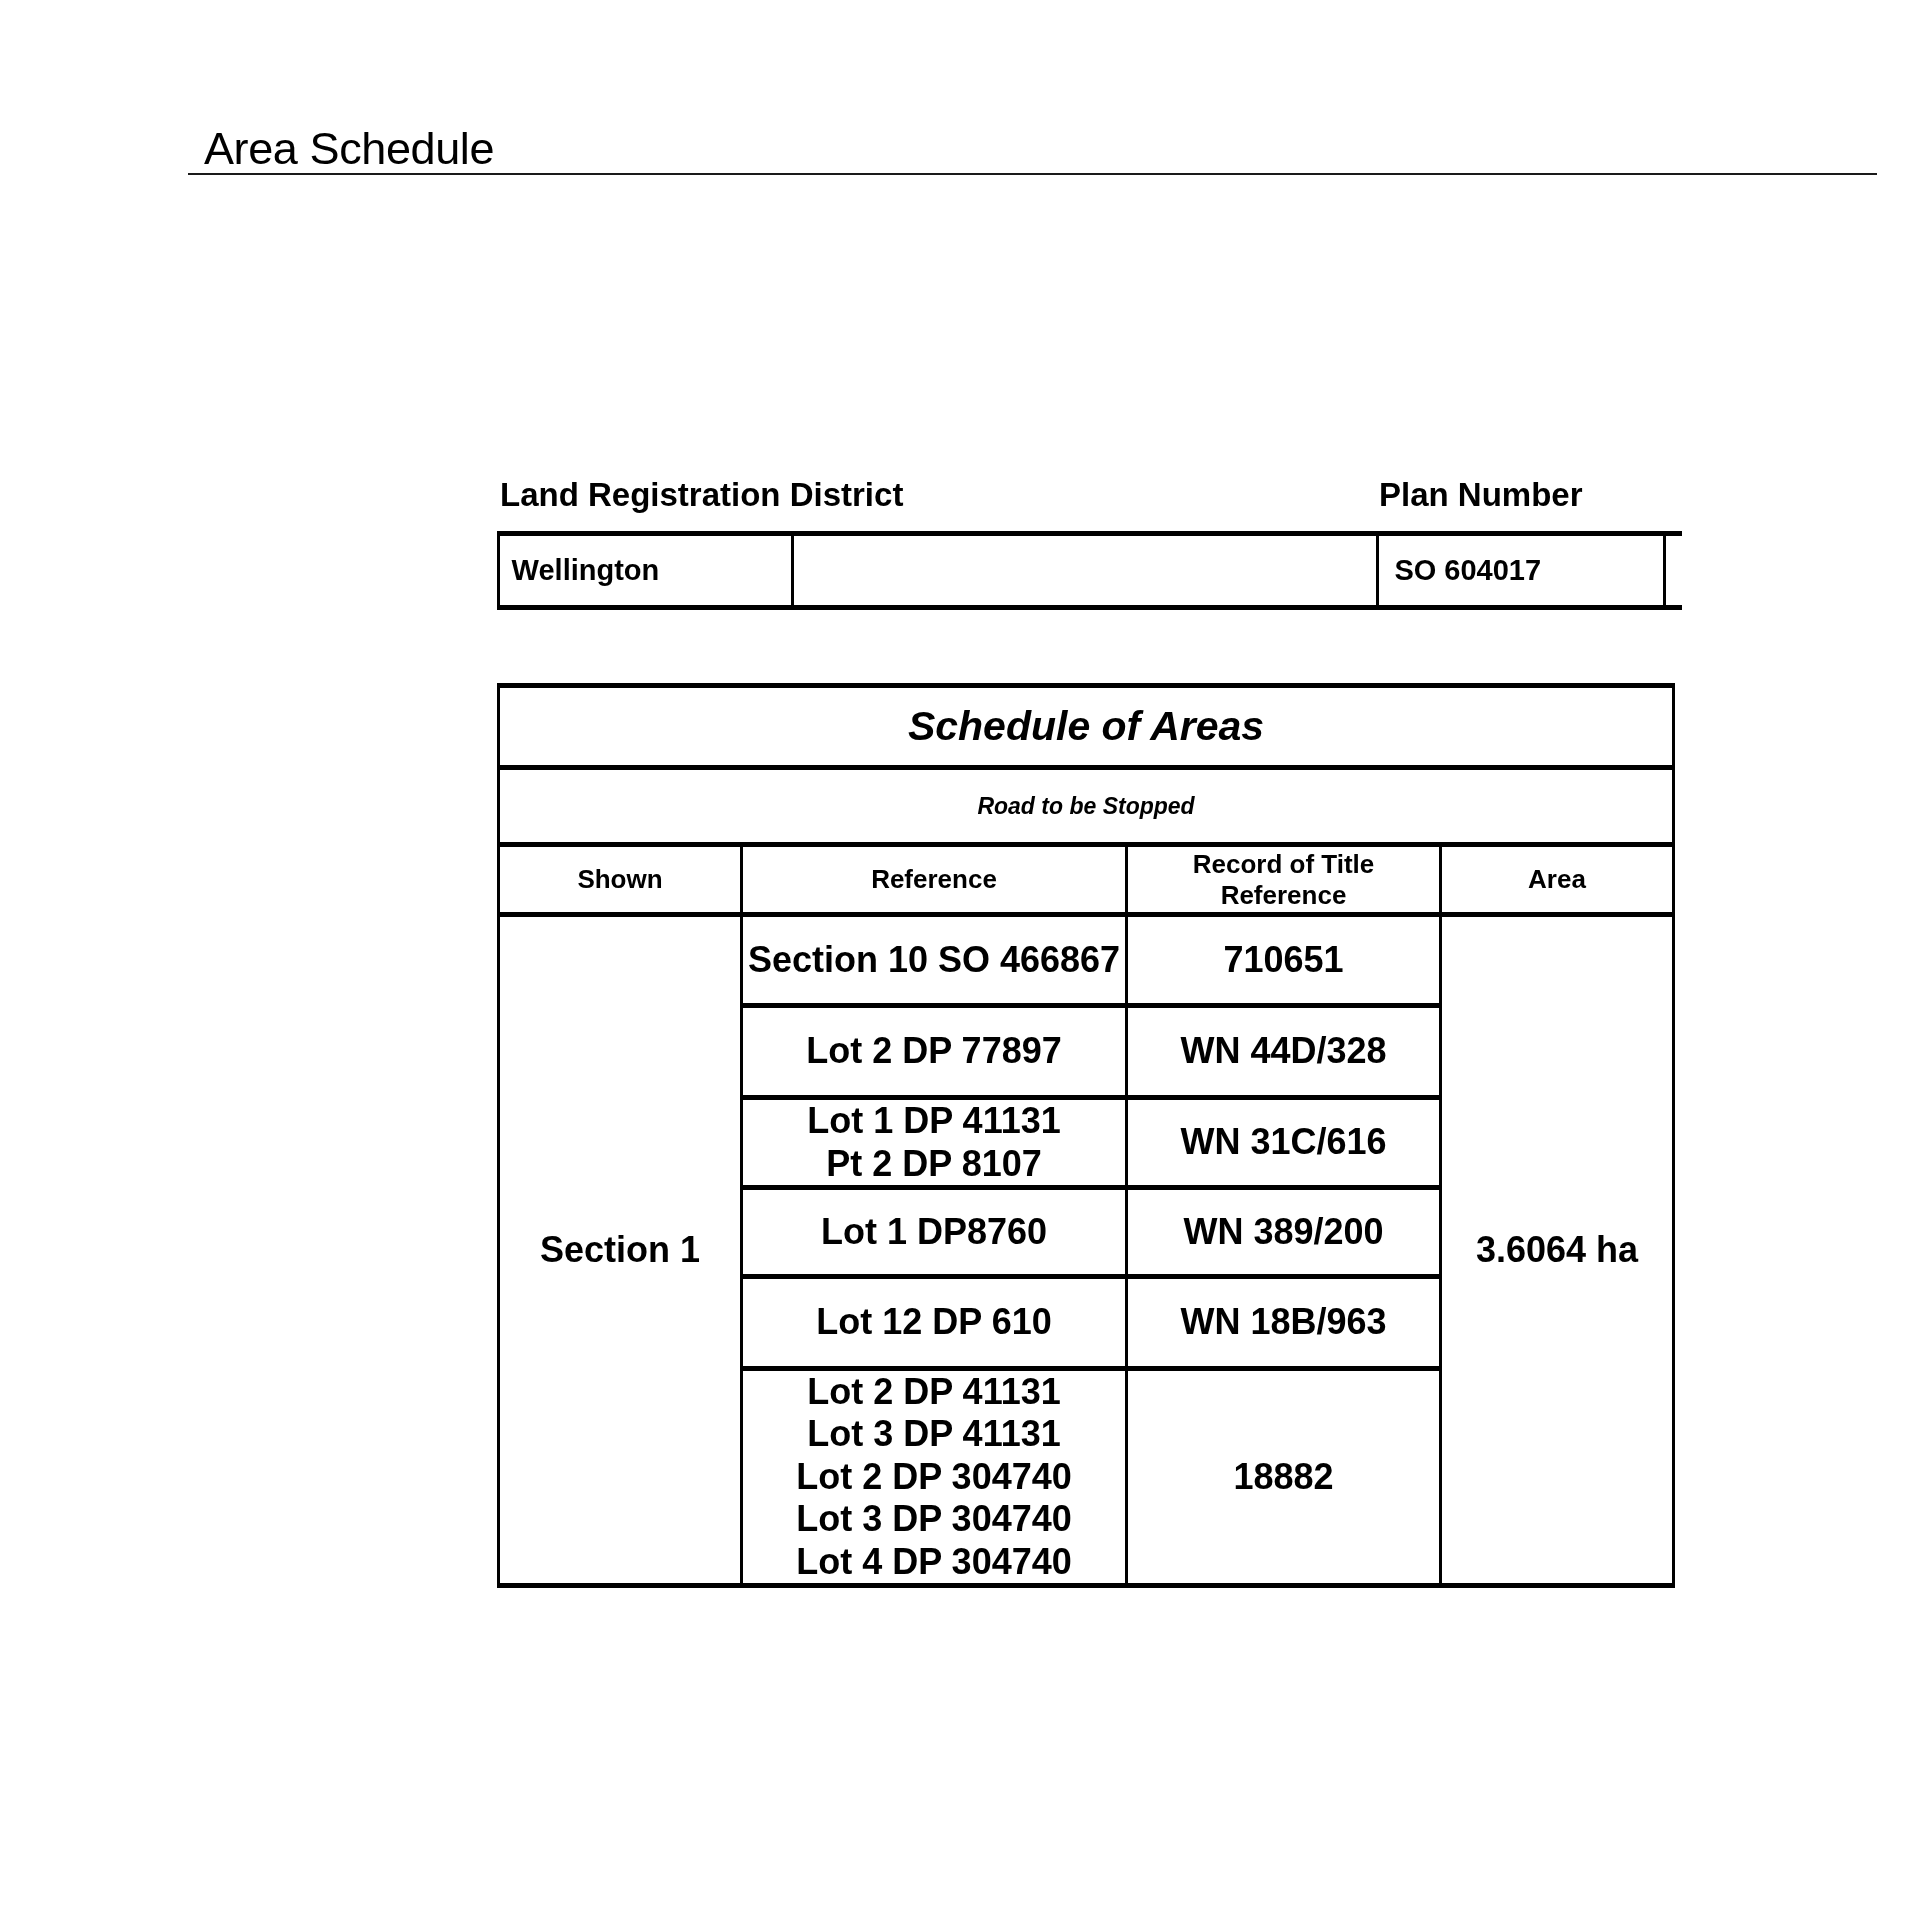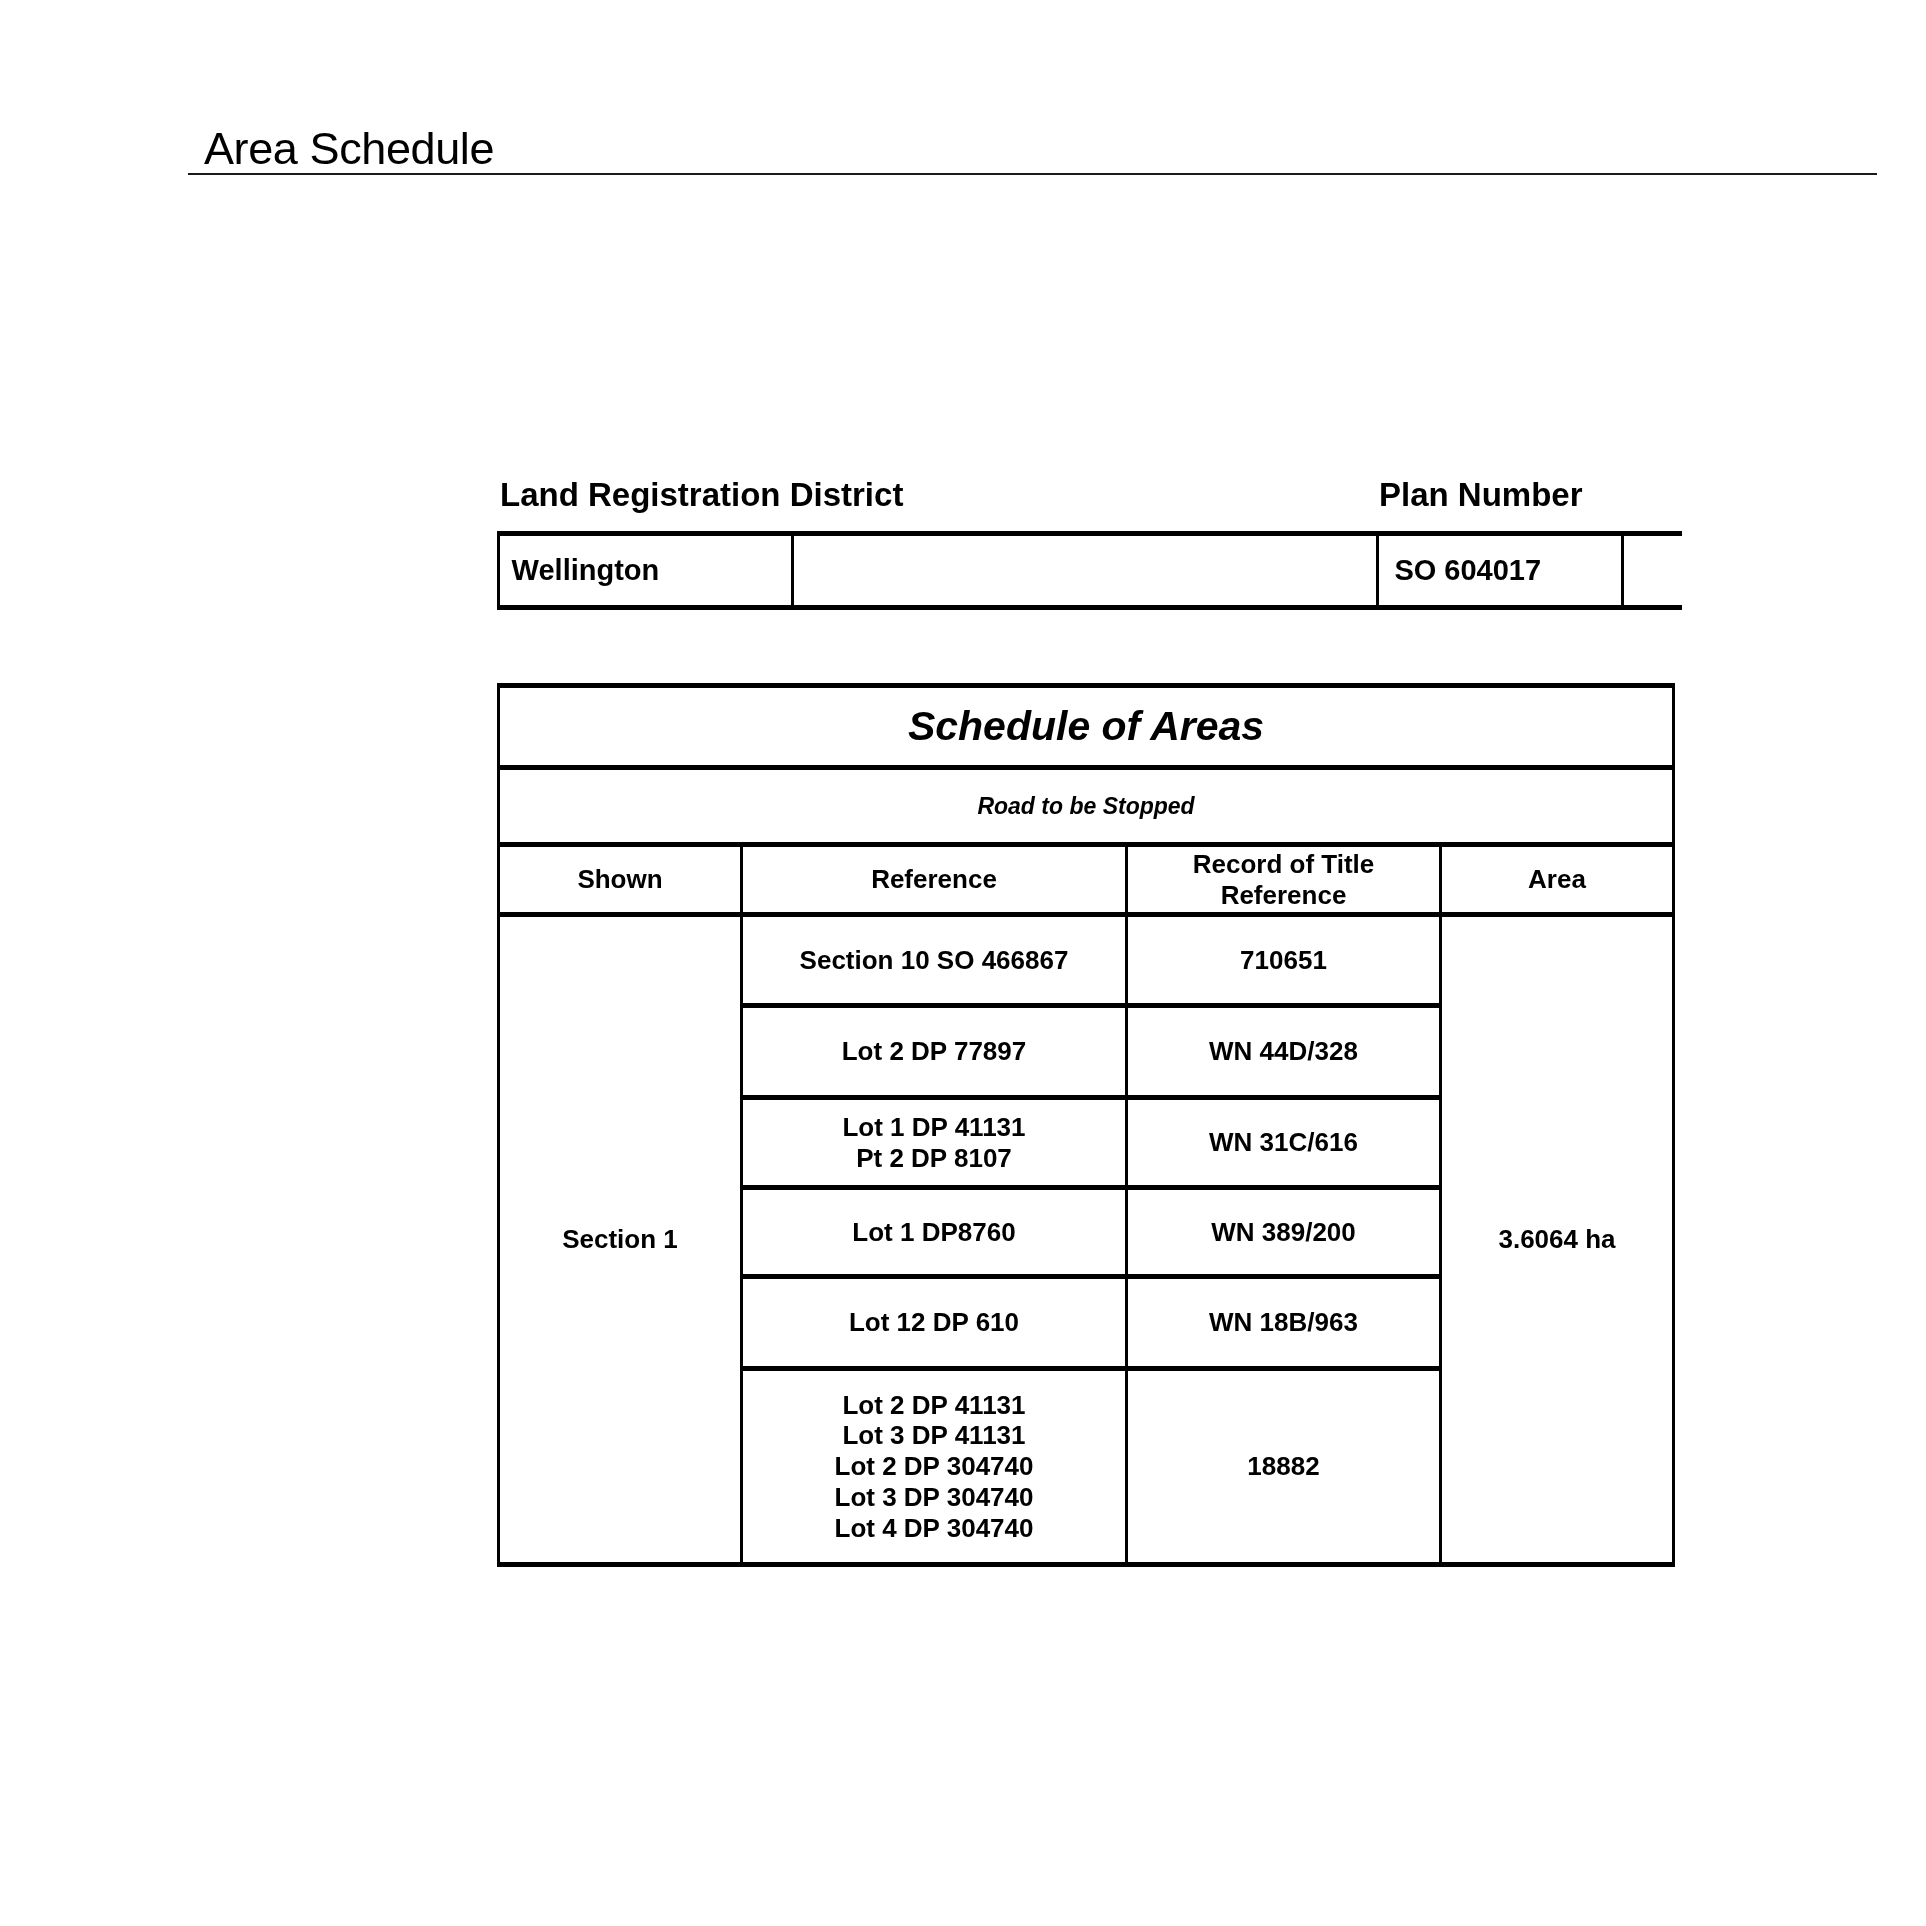--- a/index.html
+++ b/index.html
@@ -58,21 +58,21 @@
   .dt-cell {
     box-sizing: border-box;
     border-left: 3.5px solid #000;
     display: flex;
     align-items: center;
     font-size: 29px;
     font-weight: bold;
   }
   .dt-c1 { width: 294px;  padding-left: 11.6px; text-align: right; }
   .dt-c2 { width: 585px; }
-  .dt-c3 { width: 248px;  border-right: 3.5px solid #000; padding-left: 15.4px; }
+  .dt-c3 { width: 290px;  border-right: 3.5px solid #000; padding-left: 15.4px; }
 
   
   table.schedule {
     position: absolute;
     left: 497px;
     top: 683px;
     width: 1175px;
     border-collapse: collapse;
     table-layout: fixed;
   }
@@ -85,21 +85,21 @@
     border-top-width: 5px;
     border-bottom-width: 5px;
     text-align: center;
     vertical-align: middle;
     padding: 0;
     overflow: hidden;
   }
   td.ttl { height: 77px; font-size: 41px; font-weight: bold; font-style: italic; margin-left: 9px; }
   td.sub { height: 72px; font-size: 23px;  font-weight: bold; font-style: italic; }
   th.hdr { height: 65px; font-size: 26px;  font-weight: bold; line-height: 1.18; }
-  td.cell { font-size: 26px; font-weight: bold; line-height: 1.18; }
+  td.cell { font-size: 36px; font-weight: bold; line-height: 1.18; }
   .pre { white-space: pre-line; }
   tr.r1 > td.data { height: 86px; }
   tr.r2 > td.data { height: 87px; }
   tr.r3 > td.data { height: 85px; }
   tr.r4 > td.data { height: 84px; }
   tr.r5 > td.data { height: 87px; }
   tr.r6 > td.data { height: 191px; }
 </style>
 </head>
 <body>

